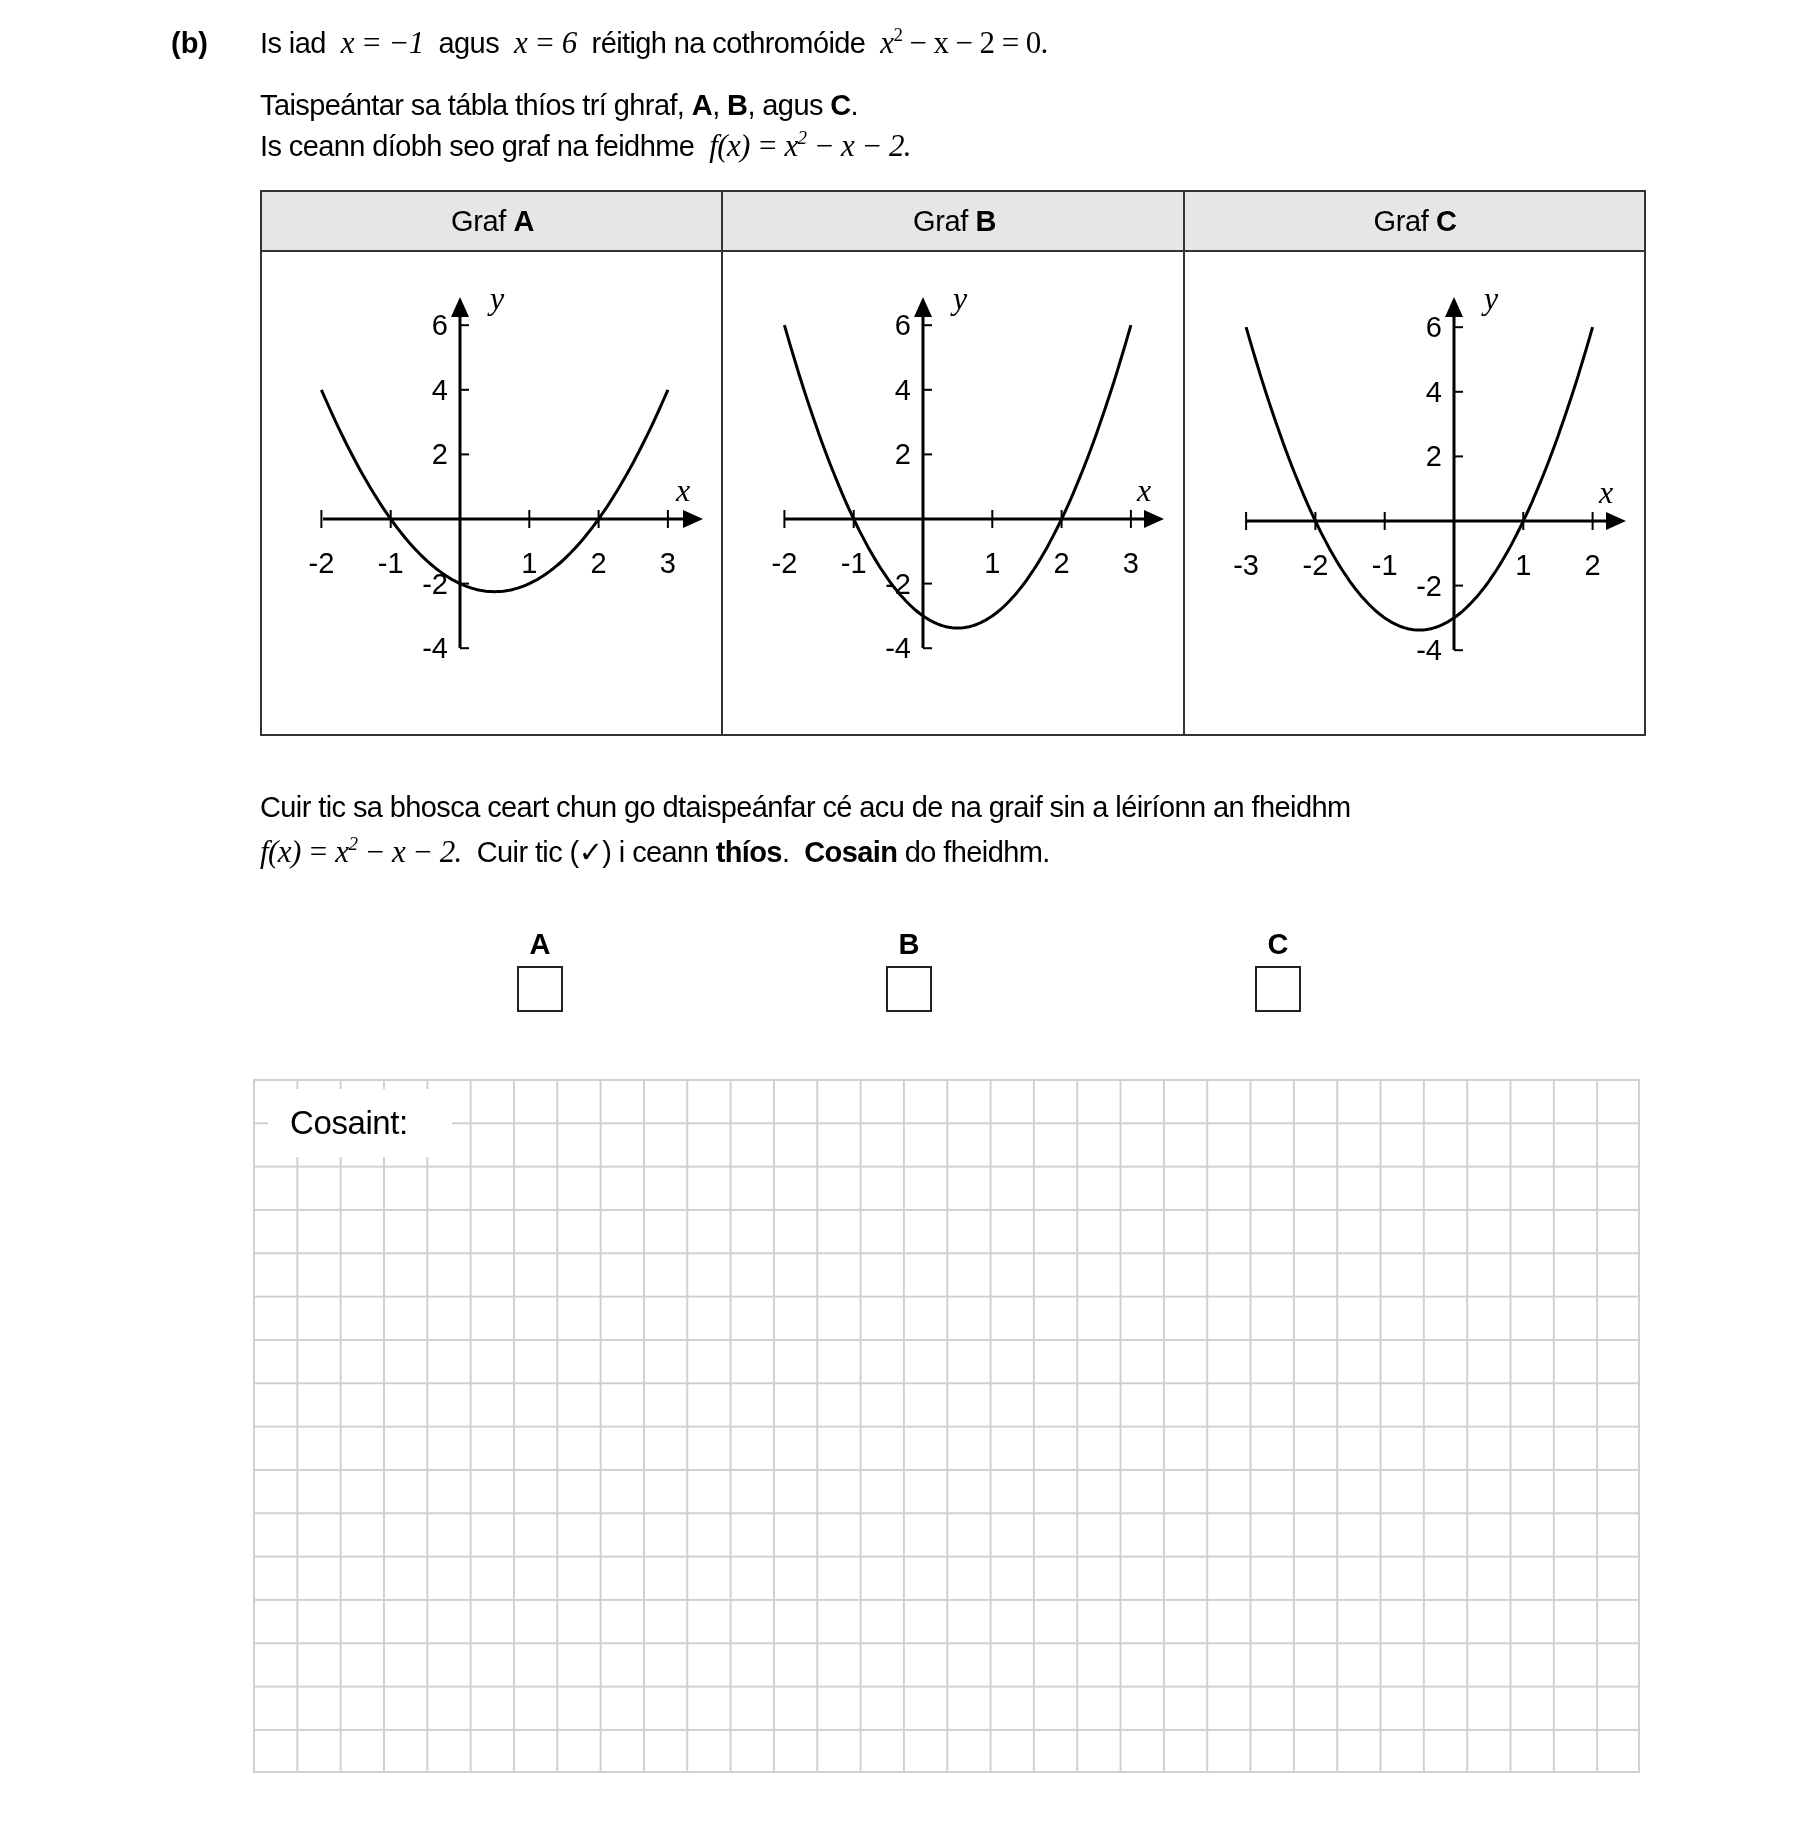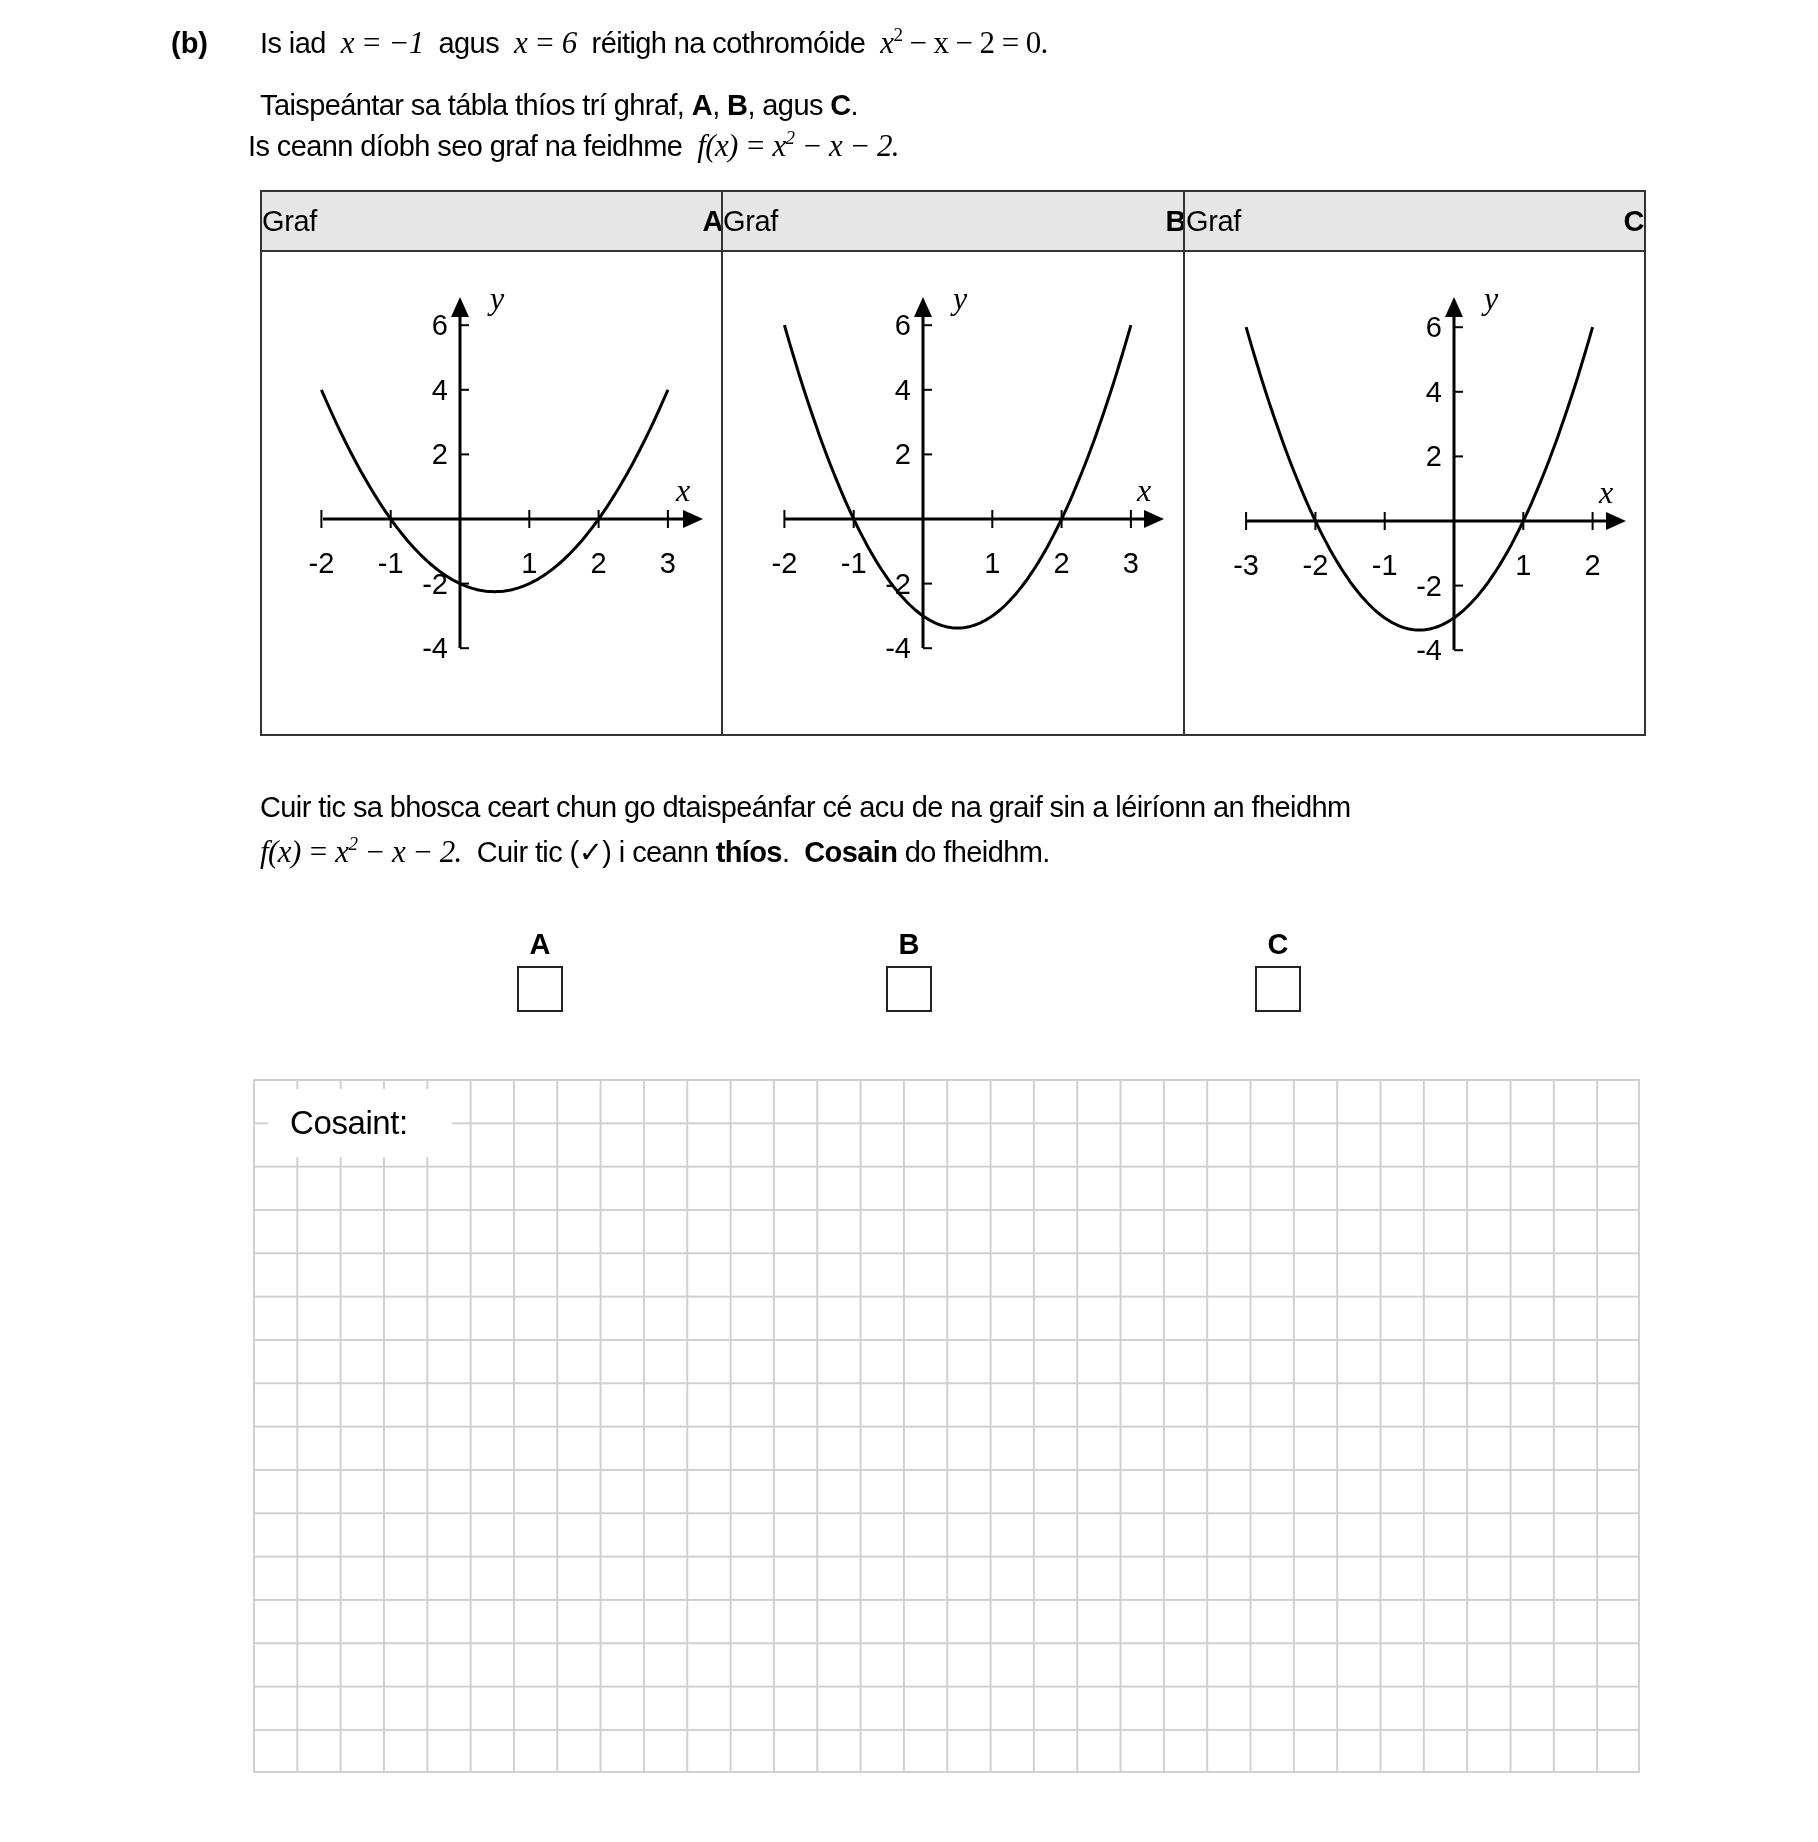--- a/index.html
+++ b/index.html
@@ -11,21 +11,21 @@
   .math i { font-style: italic; }
   .math sup { font-size: 19px; vertical-align: 12px; line-height: 0; }
   b { font-weight: bold; }
   .part-label { left: 171px; top: 27px; font-size: 29px; font-weight: bold; }
 
   
   .graph-table { position: absolute; left: 260px; top: 190px; width: 1386px; height: 546px;
                  border: 2px solid #333; box-sizing: border-box; }
   .gt-head { position: absolute; top: 0; height: 60px; background: #e6e6e6;
              border-bottom: 2px solid #333; box-sizing: border-box;
-             font-size: 29px; letter-spacing: -0.4px; display: flex; align-items: center; justify-content: space-between; }
+             font-size: 29px; letter-spacing: -0.4px; display: flex; align-items: center; justify-content: center; }
   .gt-div { position: absolute; top: 0; bottom: 0; width: 2px; background: #333; }
   svg.graphs { position: absolute; left: 0; top: 0; width: 1818px; height: 760px; pointer-events: none; }
   svg text { font-family: "Liberation Sans", "DejaVu Sans", sans-serif; font-size: 29px; fill: #000; }
   svg text.var { font-family: "Liberation Serif", "DejaVu Serif", serif; font-style: italic; font-size: 32px; }
 
   
   .opt-label { font-size: 29px; font-weight: bold; text-align: center; width: 46px; }
   .opt-box { position: absolute; width: 42px; height: 42px; border: 2px solid #222; background: #fff; cursor: pointer; }
 
   
@@ -50,21 +50,21 @@
   <span>agus</span>&nbsp;
   <span class="math" style="font-style:italic">x = 6</span>&nbsp;
   <span>réitigh na cothromóide</span>&nbsp;
   <span class="math"><i>x</i><sup>2</sup><span> − x − 2 = 0.</span></span>
 </div>
 
 <div class="abs txt" style="left:260px; top:91px;">
   <span>Taispeántar sa tábla thíos trí ghraf, </span><b>A</b><span>, </span><b>B</b><span>, agus </span><b>C</b><span>.</span>
 </div>
 
-<div class="abs txt" style="left:248px; top:130px;">
+<div class="abs txt" style="left:260px; top:130px;">
   <span>Is ceann díobh seo graf na feidhme</span>&nbsp;
   <span class="math" style="font-style:italic"><span>f(x) = x</span><sup>2</sup><span> − x − 2.</span></span>
 </div>
 
 <div class="graph-table">
   <div class="gt-head" style="left:0; width:461px;">
     <span>Graf </span>&nbsp;<b>A</b>
   </div>
   <div class="gt-head" style="left:461px; width:463px;">
     <span>Graf </span>&nbsp;<b>B</b>

